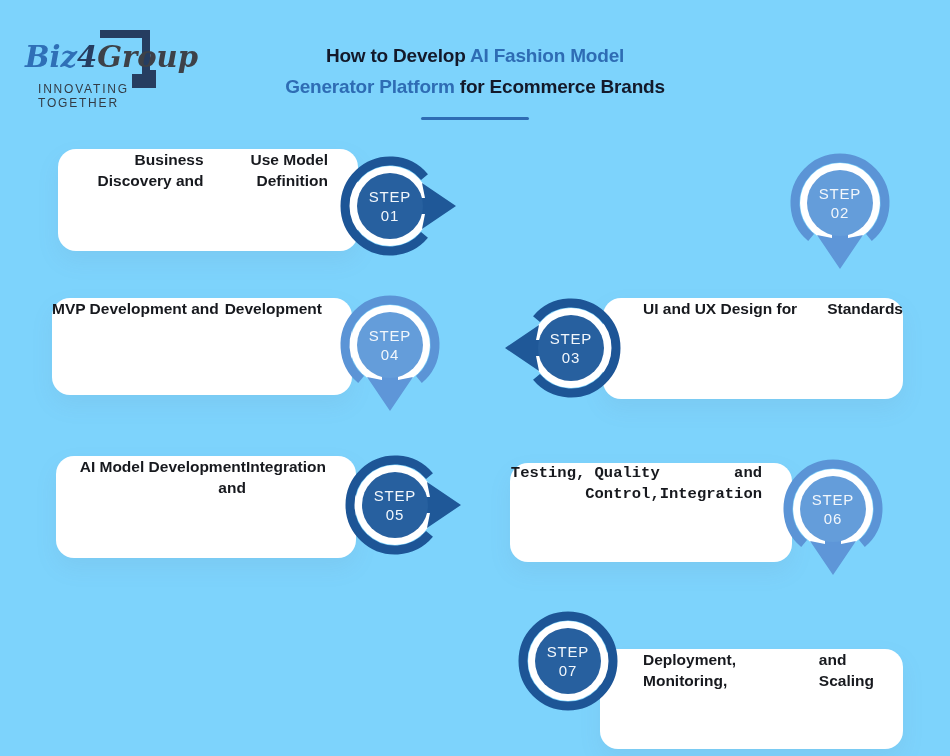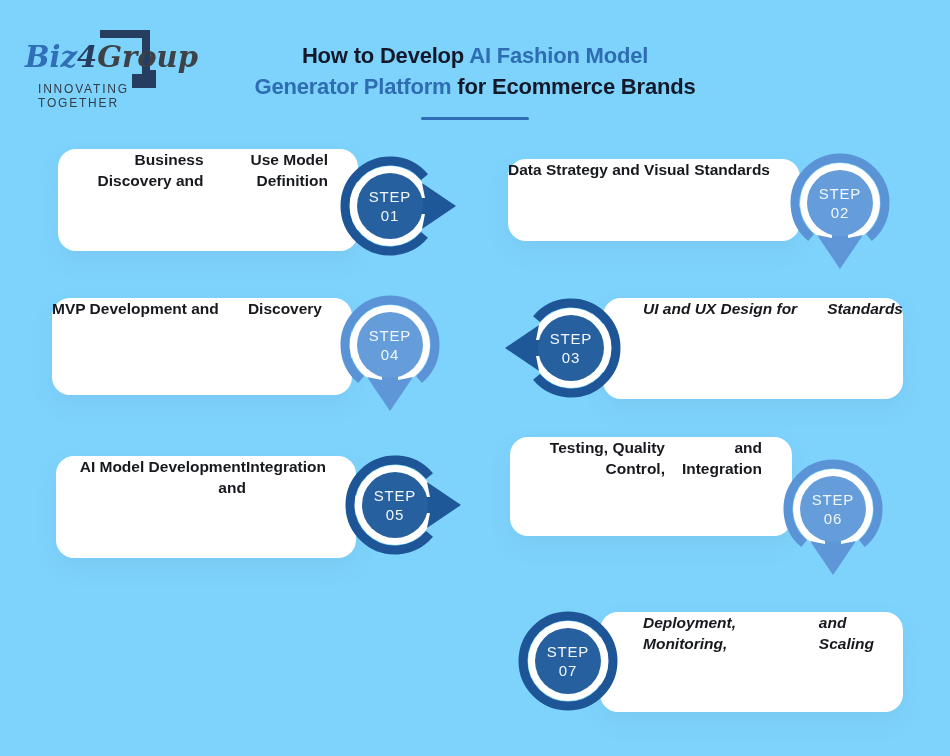--- a/index.html
+++ b/index.html
@@ -20,37 +20,37 @@
   .logo-biz   { color:#2f6fb7; }
   .logo-four  { color:#263d60; }
   .logo-group { color:#3d4148; }
   .logo-tagline {
     position:absolute; left:20px; top:60px;
     font-size:12px; font-weight:400; letter-spacing:1.8px; color:#333b45;
   }
 
   
   .title { position:absolute; left:200px; top:40px; width:550px; text-align:center; }
-  .t-line { font-size:22px; line-height:31px; font-weight:700; letter-spacing:-0.2px; color:#13192a; }
+  .t-line { font-size:19px; line-height:31px; font-weight:700; letter-spacing:-0.2px; color:#13192a; }
   .t-blue { color:#2e6cb4; }
   .t-underline {
     width:108px; height:3px; border-radius:2px; background:#2e6cb4;
     margin:15px auto 0 auto;
   }
 
   
   .card {
     position:absolute; background:#ffffff; border-radius:18px;
     box-shadow:0 10px 22px rgba(110,130,160,0.10);
     display:flex; flex-direction:row; justify-content:space-between;
     box-sizing:border-box;
   }
   .card div { font-size:15.5px; line-height:21px; font-weight:700; color:#17191e; }
   .align-r { text-align:right; padding-right:30px; }
-  .align-l { text-align:left;font-style:italic; }
+  .align-l { text-align:left; }
 
   
   .badge { position:absolute; width:150px; height:150px; }
   .badge .disc  { fill:#ffffff; }
   .badge .ring  { fill:none; stroke-width:9; }
   .badge-dark .ring  { stroke:#1d5596; }
   .badge-dark .arrow { fill:#1f5898; }
   .badge-dark .inner { fill:#27609f; }
   .badge-light .ring  { stroke:#5b94d6; }
   .badge-light .arrow { fill:#5e96d8; }
@@ -77,46 +77,42 @@
     <div class="t-line"><span class="t-dark">How to Develop</span> <span class="t-blue">AI Fashion Model</span></div>
     <div class="t-line"><span class="t-blue">Generator Platform</span> <span class="t-dark">for Ecommerce Brands</span></div>
     <div class="t-underline"></div>
   </div>
 
   <div class="card align-r" style="left:58px; top:149px; width:300px; height:102px;">
     <div>Business Discovery and</div>
     <div>Use Model Definition</div>
   </div>
 
-  <div class="card align-r" style="left:508px; top:159px; width:292px; height:82px;">
-    <div>Data Strategy and Visual</div>
-    <div>Standards</div>
-  </div>
 
   <div class="card align-l" style="left:603px; top:298px; width:300px; height:101px; padding-left:40px;">
     <div>UI and UX Design for</div>
     <div>Standards</div>
   </div>
 
   <div class="card align-r" style="left:52px; top:298px; width:300px; height:97px;">
     <div>MVP Development and</div>
-    <div>Discovery</div>
+    <div>Development</div>
   </div>
 
   <div class="card align-r" style="left:56px; top:456px; width:300px; height:102px;">
     <div>AI Model Development and</div>
     <div>Integration</div>
   </div>
 
-  <div class="card align-r" style="left:510px; top:437px; width:282px; height:99px;">
+  <div class="card align-r" style="left:510px; top:463px; width:282px; height:99px;font-family:Liberation Mono, monospace;">
     <div>Testing, Quality Control,</div>
     <div>and Integration</div>
   </div>
 
-  <div class="card align-l" style="left:600px; top:612px; width:303px; height:100px; padding-left:43px;">
+  <div class="card align-l" style="left:600px; top:649px; width:303px; height:100px; padding-left:43px;">
     <div>Deployment, Monitoring,</div>
     <div>and Scaling</div>
   </div>
 
   <svg class="badge badge-dark" style="left:315px; top:131px;" viewBox="0 0 150 150">
     <g transform="rotate(0 75 75)">
       <circle class="disc" cx="75" cy="75" r="40"></circle>
       <path class="ring" d="M109.5 46.1 A45 45 0 1 0 109.5 103.9"></path>
       <path class="arrow" d="M75 67 L110 67 L107 52 L141 75 L107 98 L110 83 L75 83 Z"></path>
     </g>

